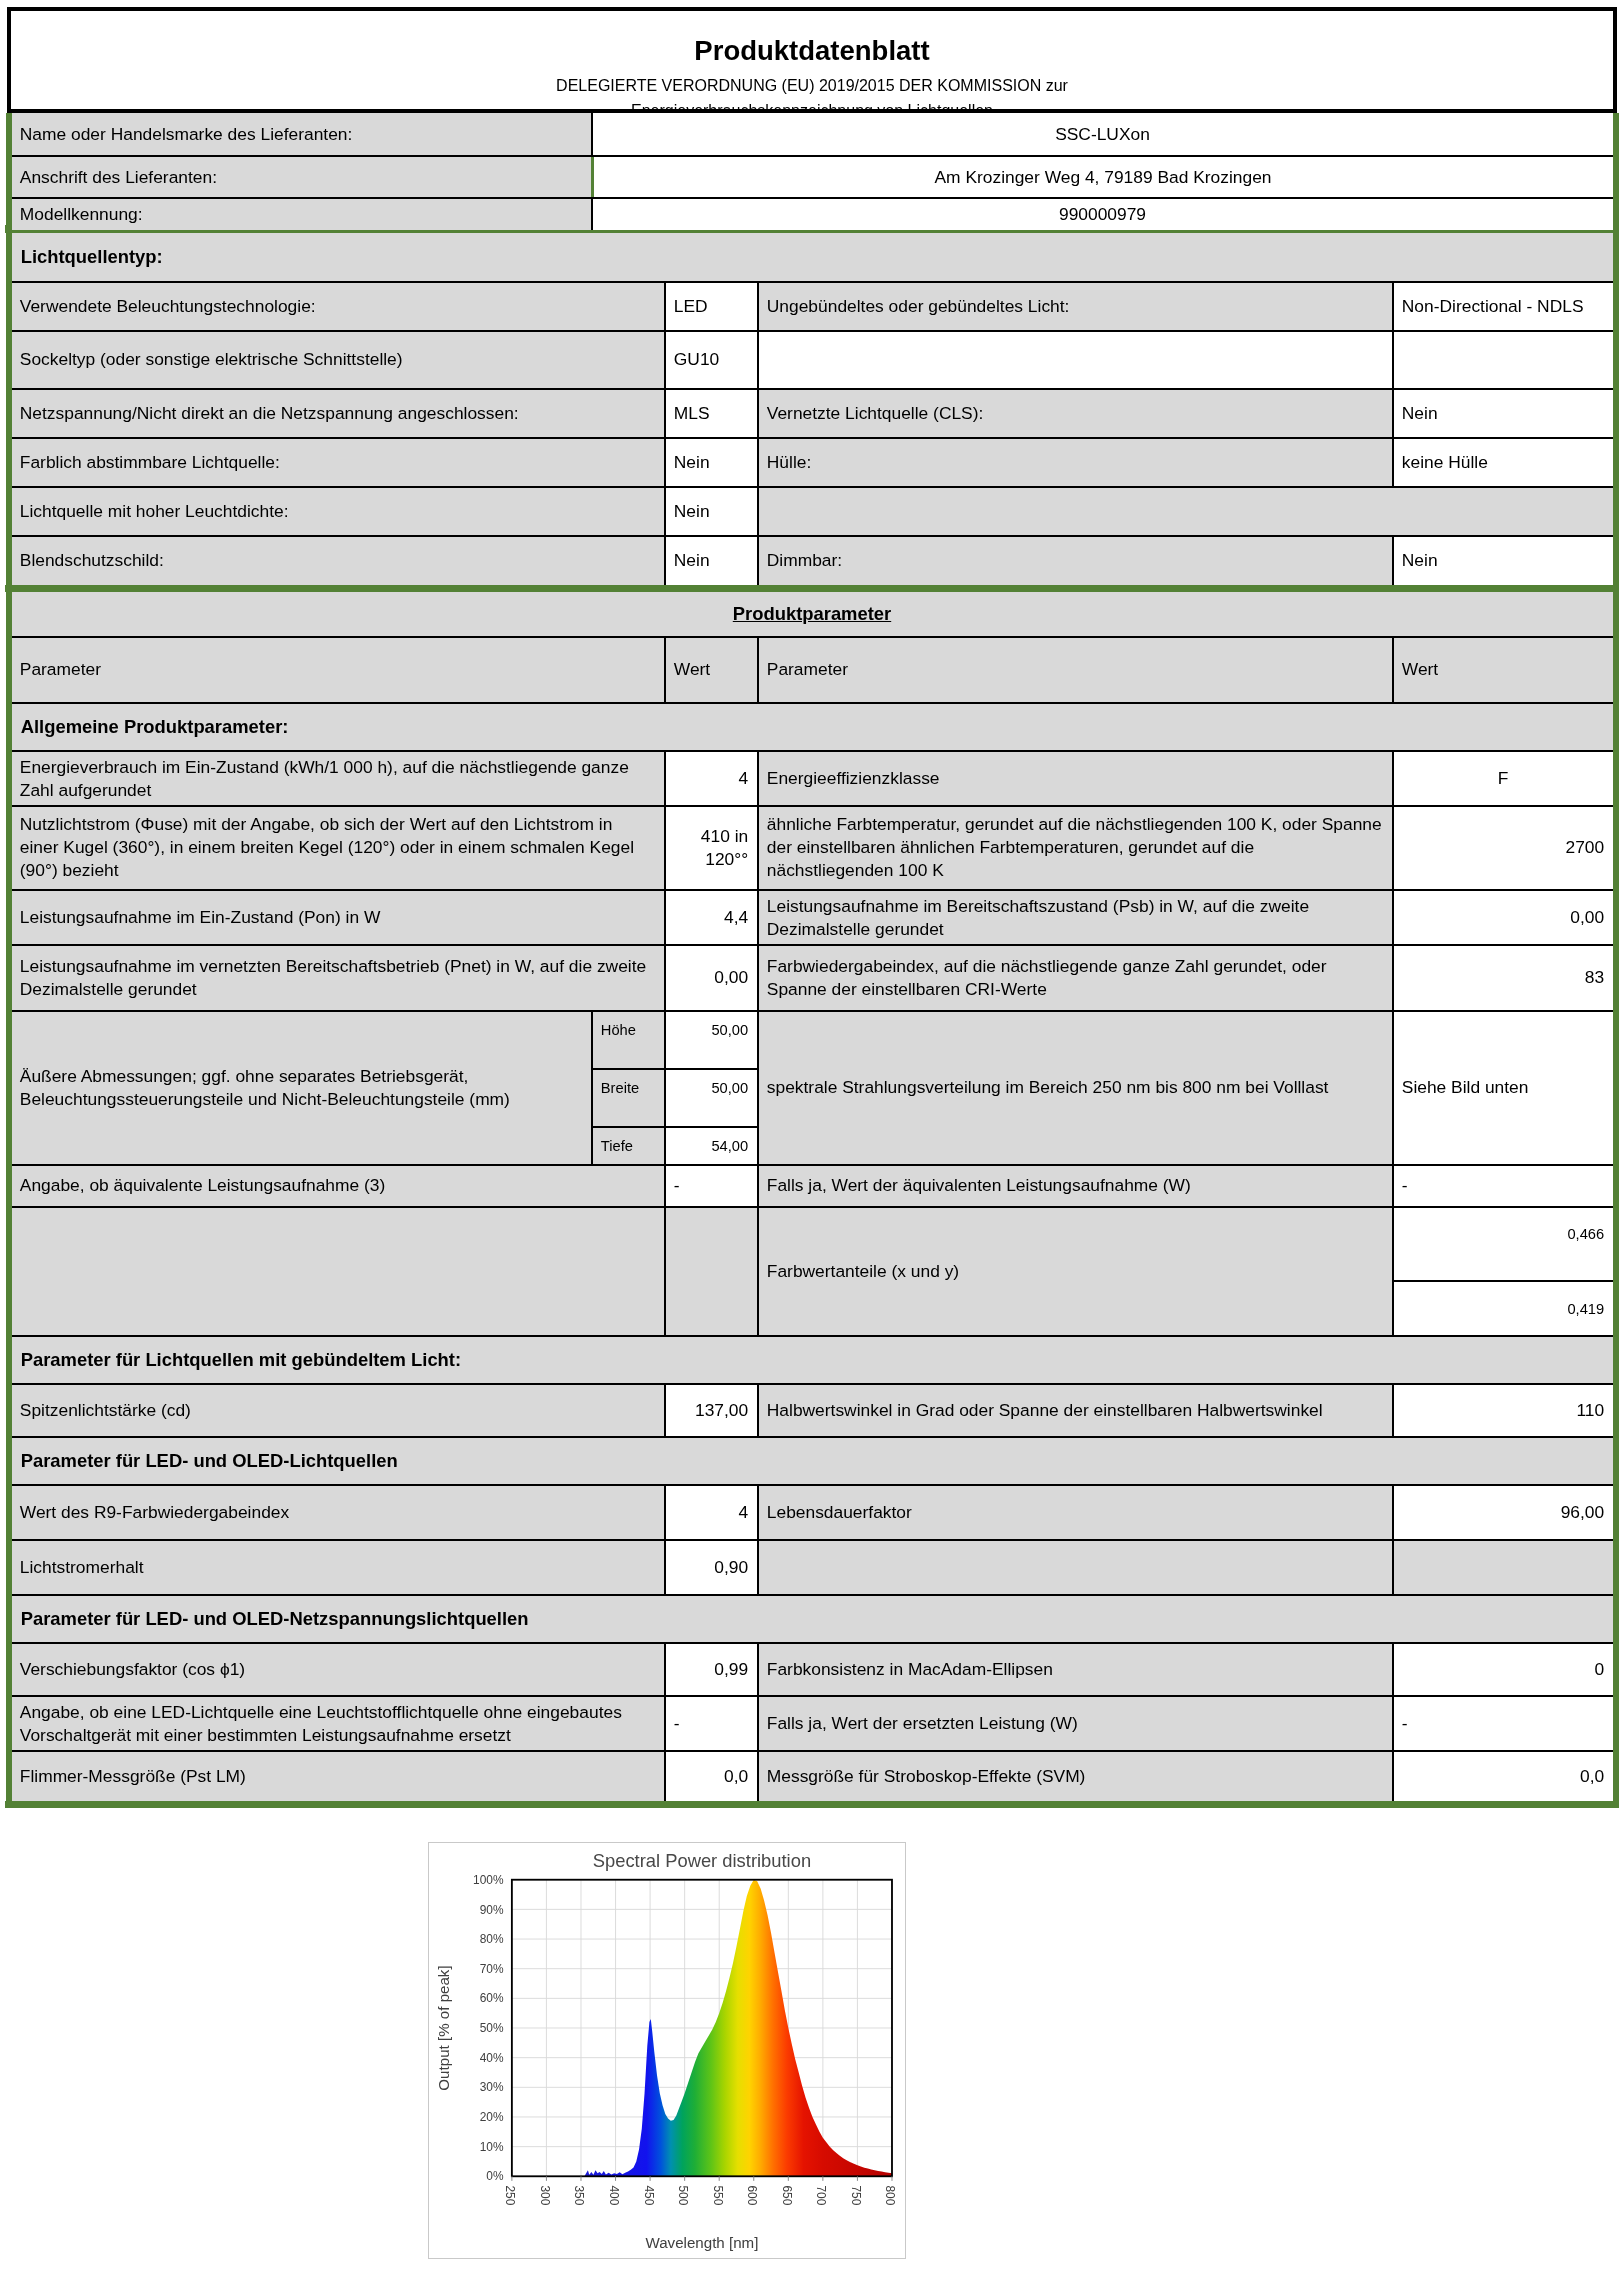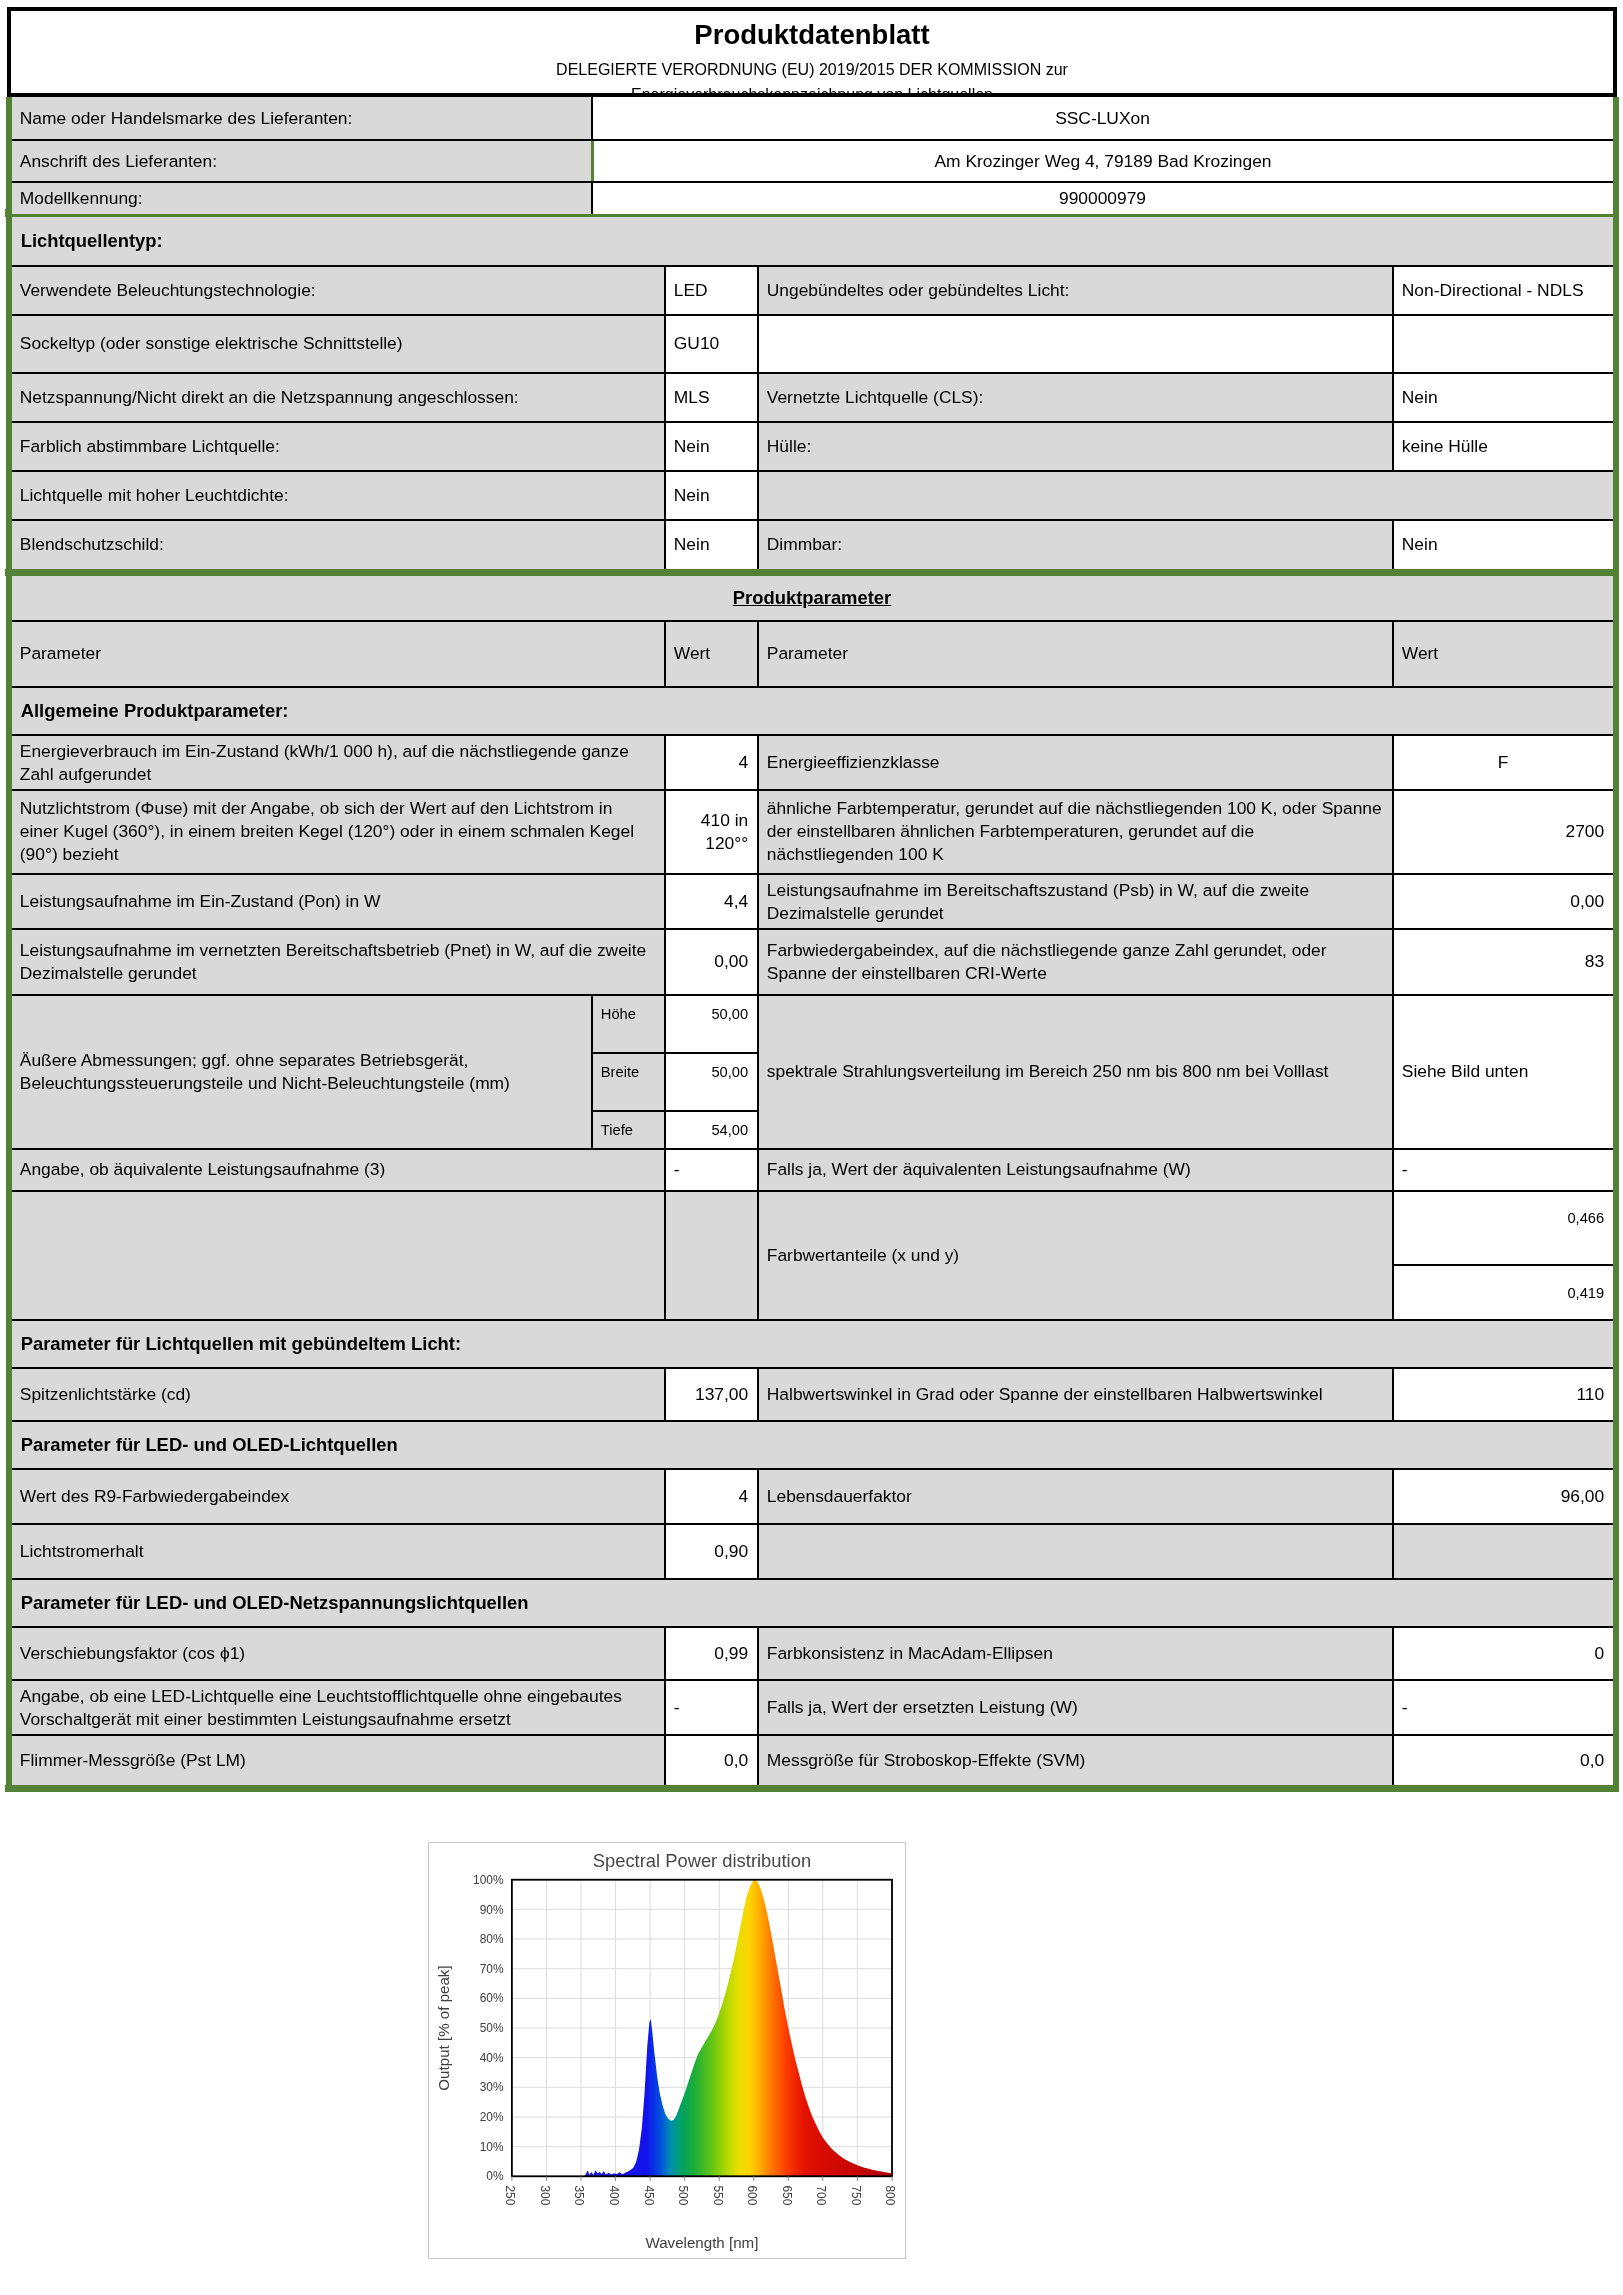--- a/index.html
+++ b/index.html
@@ -3,22 +3,22 @@
 <meta charset="utf-8">
 <style>
   * { box-sizing: border-box; margin: 0; padding: 0; }
   body { background: #ffffff; }
   .page {
     position: relative; width: 1624px; height: 2296px; background: #fff;
     font-family: "Liberation Sans", sans-serif; color: #000;
   }
   
   .titlebox {
-    margin: 7.3px 7.3px 0 7.3px; height: 90px; border: 4.6px solid #000;
-    background: #fff; text-align: center; padding-top: 8px;
+    margin: 7.3px 7.3px 0 7.3px; height: 106px; border: 4.6px solid #000;
+    background: #fff; text-align: center; padding-top: 24px;
   }
   .titlebox .h1 { font-size: 27.5px; font-weight: bold; margin-bottom: 10px; }
   .titlebox .sub { font-size: 16px; margin-bottom: 6.4px; }
   
   .tbl { margin: 0 5.5px; border-left: 6.4px solid var(--green); border-right: 6.4px solid var(--green); }
   :root { --green: #538135; --gray: #d9d9d9; }
   .gsep { height: 7.3px; background: var(--green); margin: 0 -6.4px; }
   .row { display: grid; grid-template-columns: 579px 73px 93px 635px 1fr; border-top: 2.8px solid #000; }
   .row.nt { border-top: none; }
   .c { display: flex; align-items: center; padding: 3.7px 8.3px; font-size: 17.4px; line-height: 1.32; background: #fff; }

